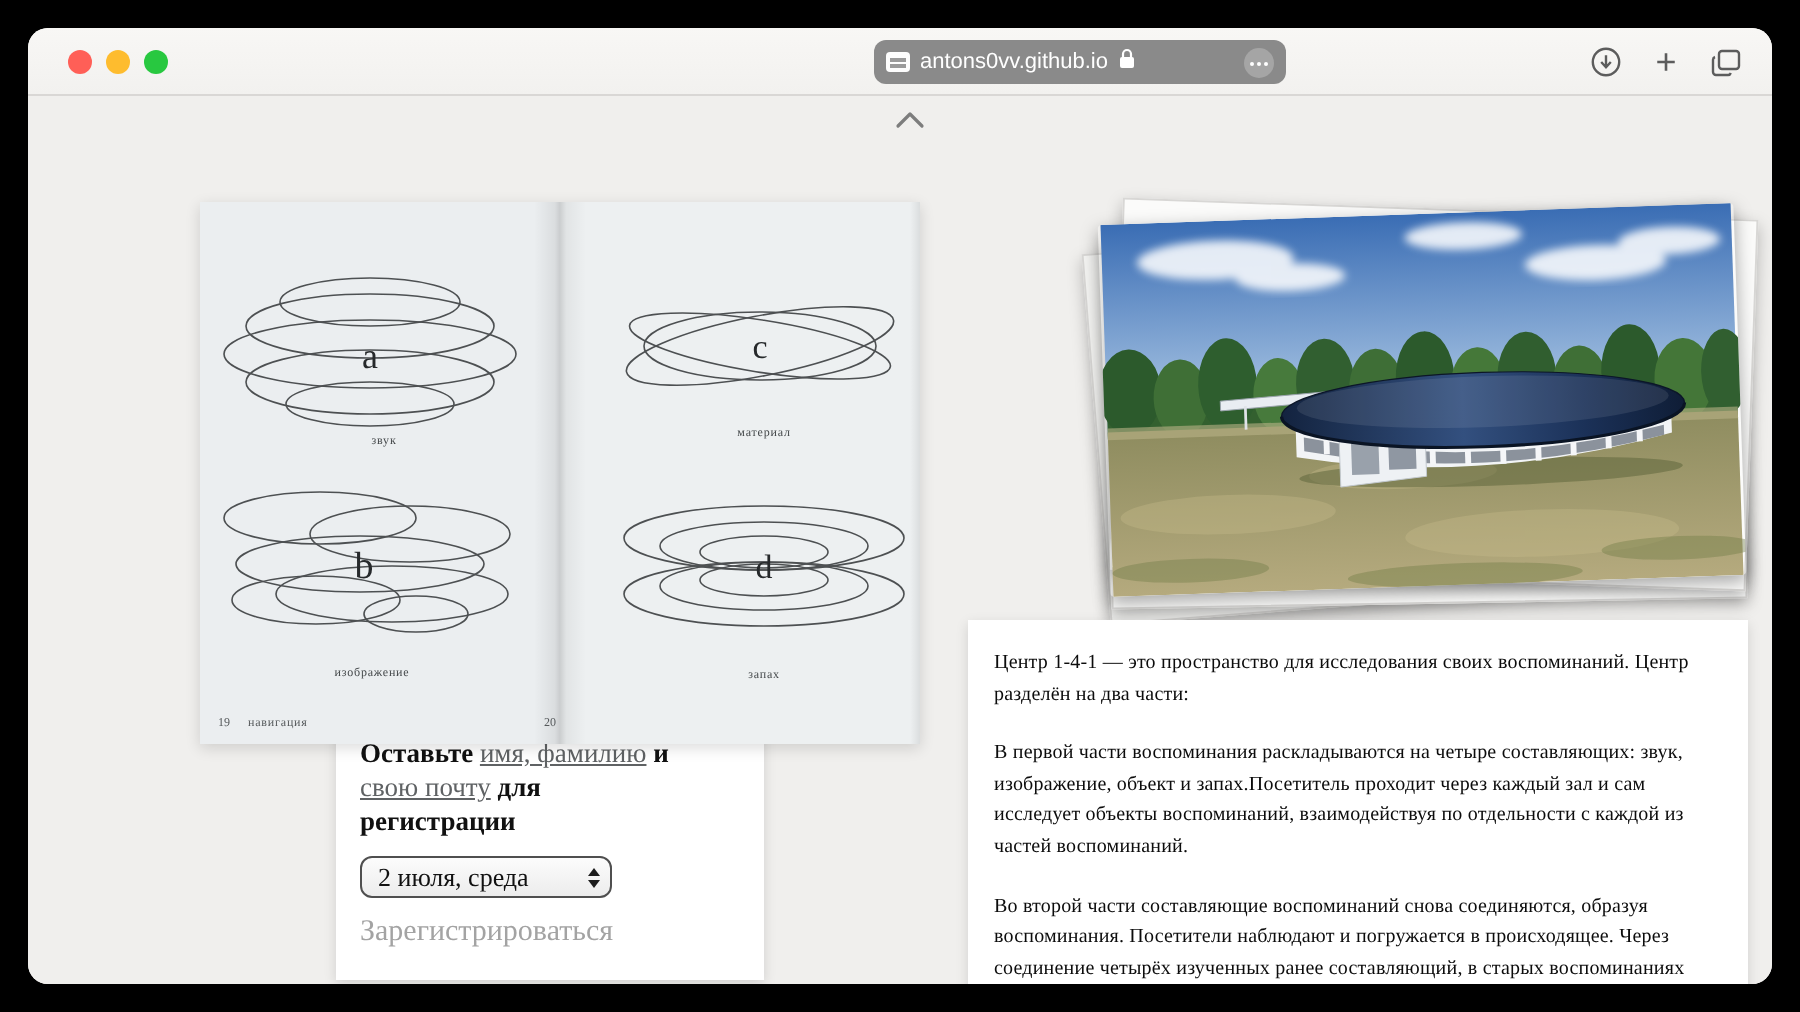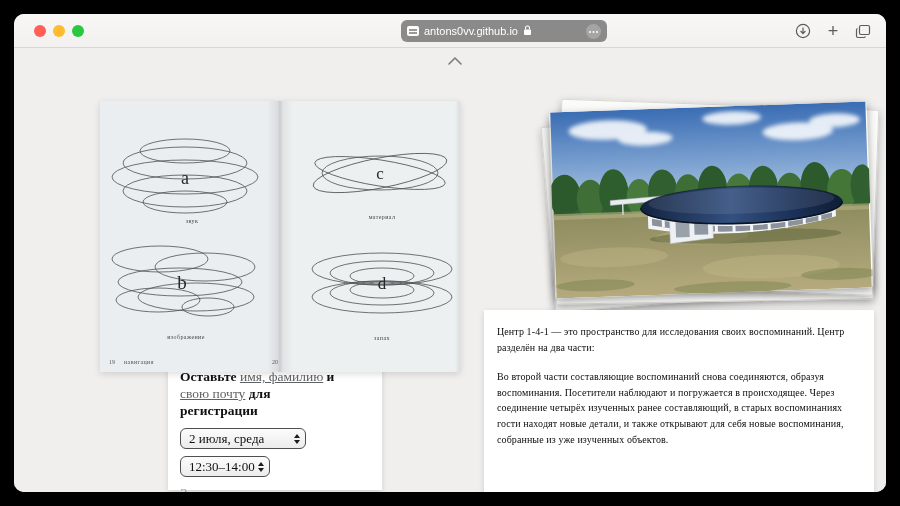--- a/index.html
+++ b/index.html
@@ -10,21 +10,21 @@
   .window { position:absolute; left:14px; top:14px; width:872px; height:478px;
             background:#f0efed; border-radius:10px; overflow:hidden;
             box-shadow:0 12px 40px rgba(0,0,0,.6); }
 
   .titlebar { position:absolute; left:0; top:0; width:100%; height:34px;
               background:linear-gradient(#f8f7f5,#f2f1ef);
               border-bottom:1px solid #d9d7d5; }
   .lights { position:absolute; left:20px; top:11px; display:flex; gap:7px; }
   .light { width:12px; height:12px; border-radius:50%; }
 
-  .urlbar { position:absolute; left:387px; top:6px; width:206px; height:22px;
+  .urlbar { position:absolute; left:423px; top:6px; width:206px; height:22px;
             background:#8a8a8a; border-radius:6px; display:flex; align-items:center;
             padding:0 6px; font-family:"Liberation Sans", sans-serif; }
   .favicon { width:12px; height:10px; background:#fdfdfd; border-radius:2px;
              margin-right:5px; position:relative; flex:0 0 auto; }
   .favicon::after { content:""; position:absolute; left:2px; top:3px; width:8px; height:1.5px;
                     background:#9a9a9a; box-shadow:0 3px 0 #9a9a9a; }
   .urltext { color:#fff; font-size:11px; white-space:nowrap; }
   .lock { margin-left:5px; flex:0 0 auto; }
   .more-circle { margin-left:auto; width:15px; height:15px; border-radius:50%;
                  background:#a5a5a5; position:relative; flex:0 0 auto; }
@@ -317,30 +317,24 @@
       <div class="intro"><span>Оставьте </span><a>имя, фамилию</a><span> и </span><a>свою почту</a><span> для регистрации</span></div>
 
       <div class="sel sel-date">
         <span class="sel-value">2 июля, среда</span>
         <span class="stepper">
           <span class="tri-up"></span>
             <span class="tri-dn"></span>
         </span>
       </div>
 
-      <div class="sel sel-time">
-        <span class="sel-value">12:30–14:00</span>
-        <span class="stepper">
-          <span class="tri-up"></span>
-            <span class="tri-dn"></span>
-        </span>
-      </div>
 
       <span class="submit">Зарегистрироваться</span>
     </div>
 
     <div class="about-card">
       <p>Центр 1-4-1 — это пространство для исследования своих воспоминаний. Центр разделён на два части:</p>
+      <p>В первой части воспоминания раскладываются на четыре составляющих: звук, изображение, объект и запах.Посетитель проходит через каждый зал и сам исследует объекты воспоминаний, взаимодействуя по отдельности с каждой из частей воспоминаний.</p>
       <p>Во второй части составляющие воспоминаний снова соединяются, образуя воспоминания. Посетители наблюдают и погружается в происходящее. Через соединение четырёх изученных ранее составляющий, в старых воспоминаниях гости находят новые детали, и также открывают для себя новые воспоминания, собранные из уже изученных объектов.</p>
     </div>
 
   </div>
 </div>
 
 </body></html>

